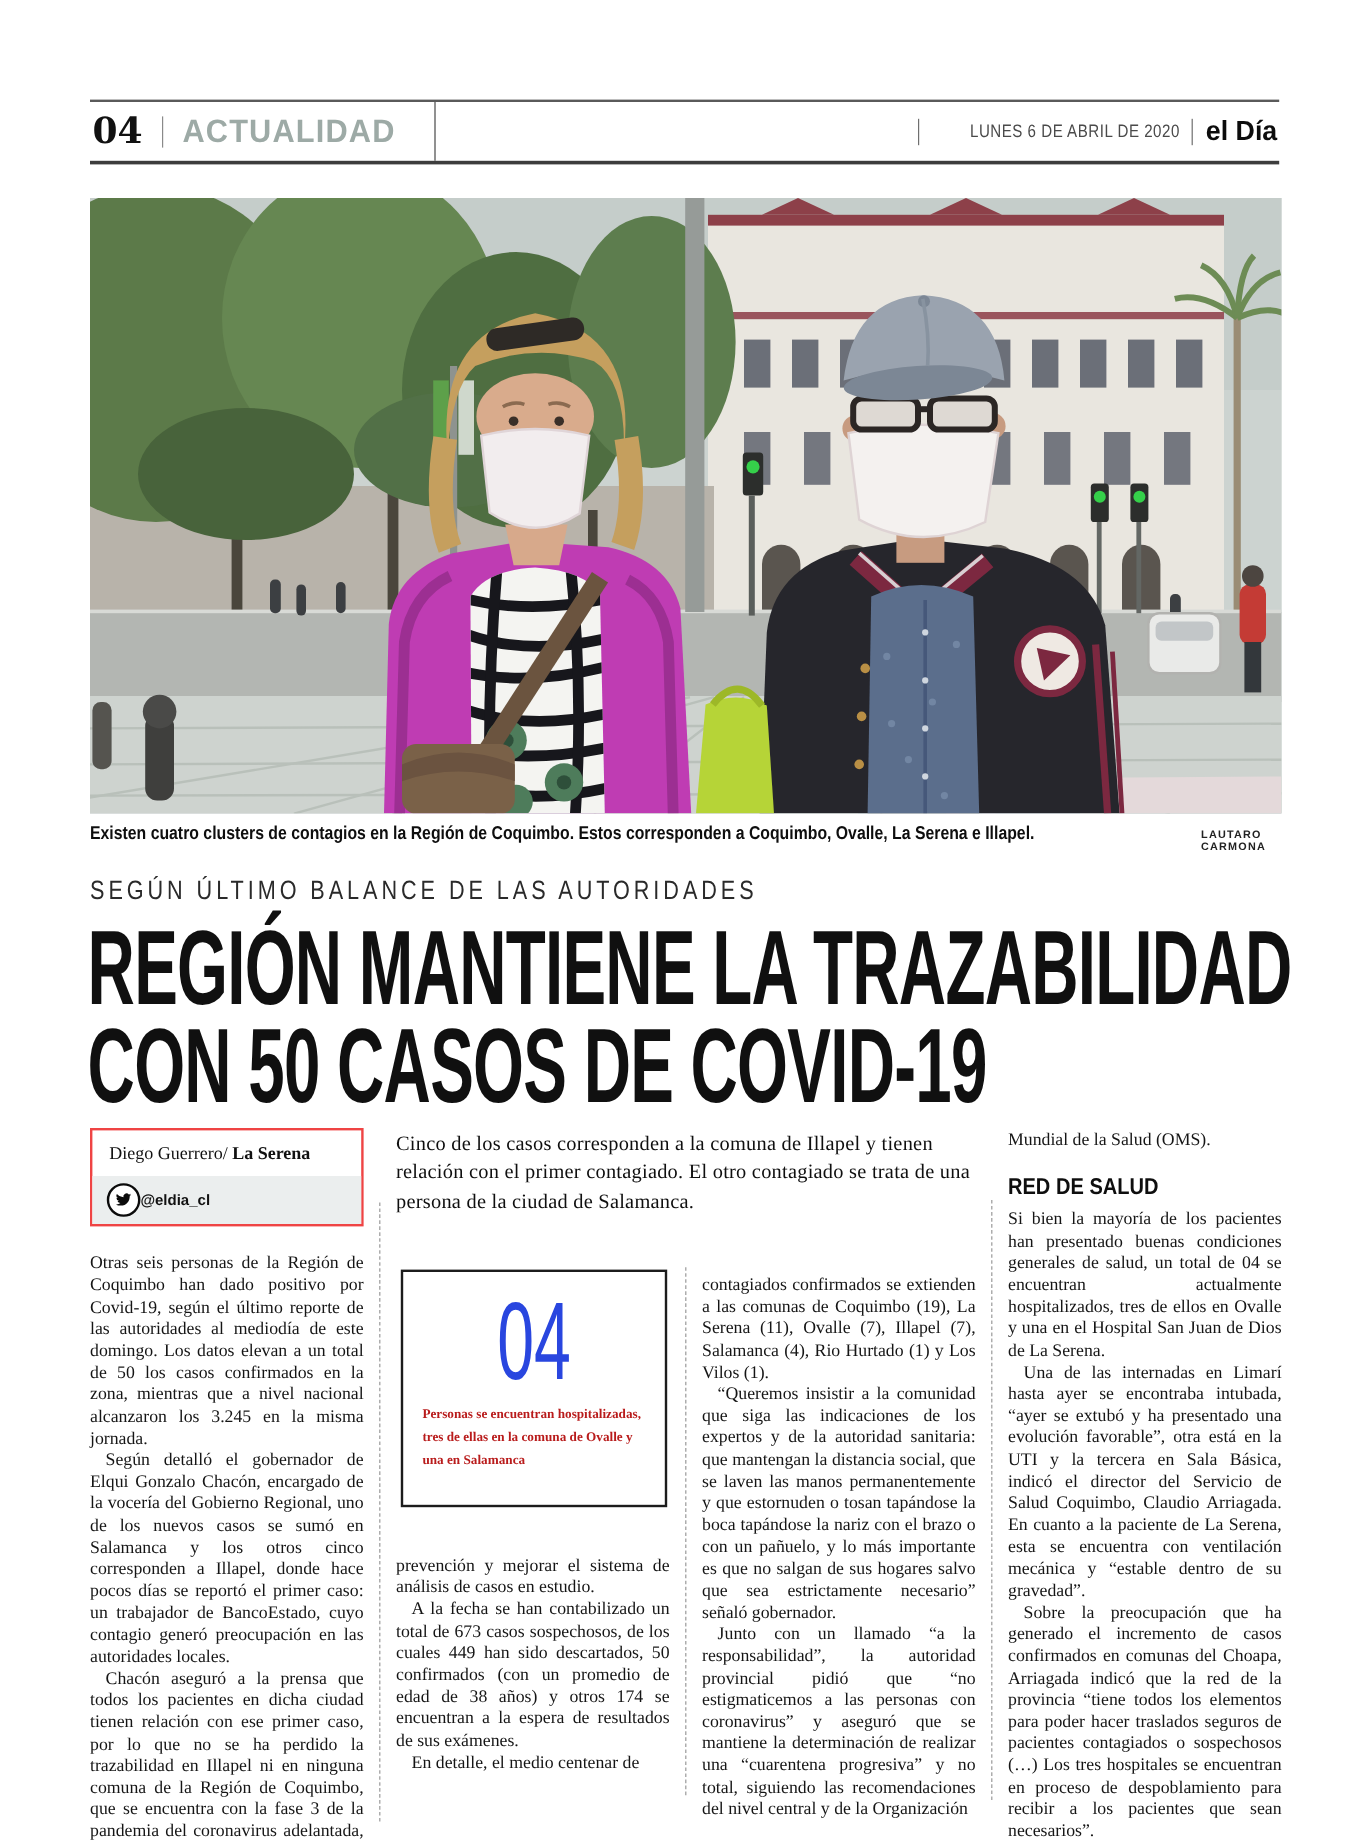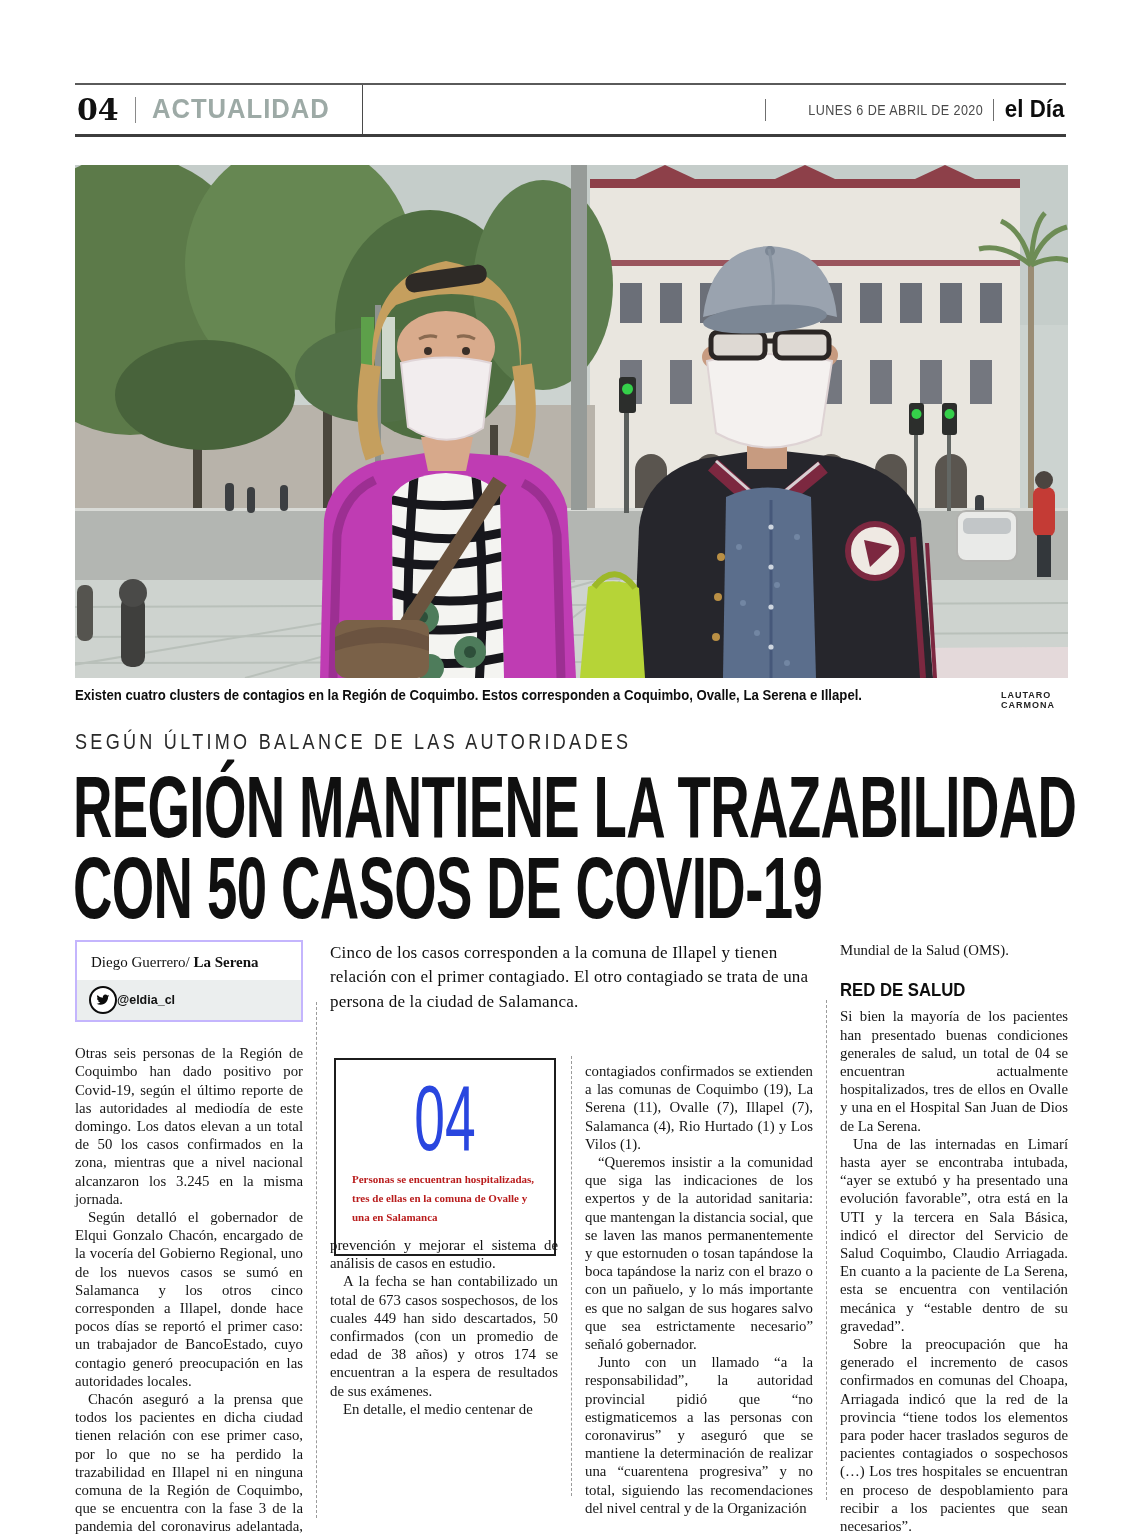--- a/index.html
+++ b/index.html
@@ -36,29 +36,29 @@
   .headline-line{font-family:"Liberation Sans",sans-serif;font-weight:700;font-size:88px;
                  color:#101010;line-height:81px;letter-spacing:-1px;white-space:nowrap;
                  transform:scaleX(.62);transform-origin:0 0;}
   
   .deck{position:absolute;left:330px;top:941px;width:486px;font-size:17px;line-height:1.44;
         letter-spacing:.2px;color:#0f0f0f;}
   .col{position:absolute;width:228px;font-size:14.8px;line-height:18.2px;text-align:justify;color:#151515;}
   .col p{margin:0;}
   .col p.indent{text-indent:13px;}
   .col1{left:75px;top:940px;}
-  .col2t{left:330px;top:1236px;}
+  .col2t{left:330px;top:1296px;}
   .col3{left:585px;top:1062px;}
   .col4{left:840px;top:941px;}
   .colrule{position:absolute;width:0;border-left:1px dashed #9a9a9a;}
   .rule1{left:316px;top:1002px;height:516px;}
   .rule2{left:571px;top:1056px;height:440px;}
   .rule3{left:826px;top:1000px;height:500px;}
   
-  .byline-box{width:224px;border:2px solid #c4b5fd;margin-bottom:22px;background:#fff;}
+  .byline-box{width:224px;border:2px solid #ef4444;margin-bottom:22px;background:#fff;}
   .byline-name{font-size:15px;padding:11px 12px 9px 14px;color:#111;}
   .byline-name b{font-weight:700;}
   .twitter-strip{background:#ebeeee;display:flex;align-items:center;height:40px;padding:0 12px;}
   .tw-circle{width:24px;height:24px;border:2px solid #0b0b0b;border-radius:50%;background:#fff;
              display:flex;align-items:center;justify-content:center;}
   .tw-circle svg{width:14px;height:14px;fill:#0b0b0b;}
   .tw-handle{font-family:"Liberation Sans",sans-serif;font-weight:700;font-size:12.5px;color:#111;}
   
   .statbox{position:absolute;left:334px;top:1058px;width:218px;height:194px;border:2px solid #1c1c1c;
            background:#fff;text-align:left;}

